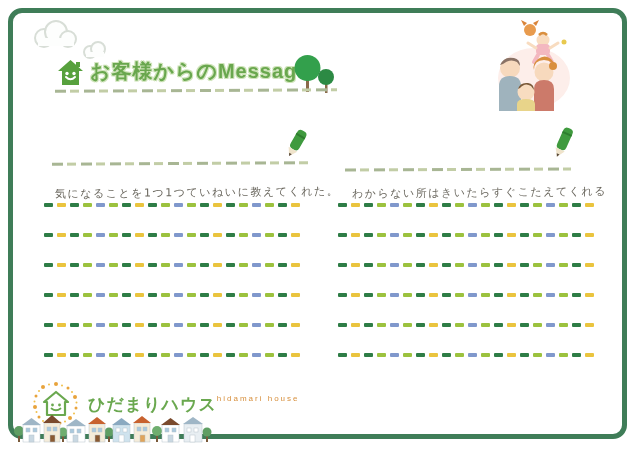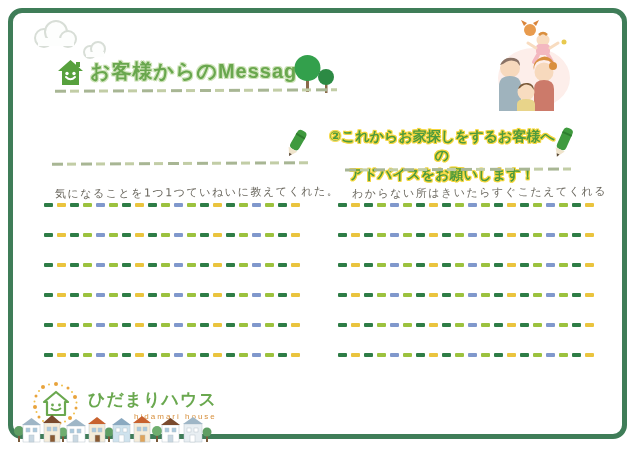--- a/index.html
+++ b/index.html
@@ -35,21 +35,21 @@
     color:#6a675e;font-size:11px;letter-spacing:1.5px;z-index:2;
     font-family:"DejaVu Sans","Liberation Sans",sans-serif;transform:rotate(-0.6deg);
     white-space:nowrap;
   }
   
   .lines{z-index:2;}
   .dashline{height:5px;margin-bottom:25px;white-space:nowrap;overflow:hidden;}
   .dash{display:inline-block;width:9px;height:4px;border-radius:1px;margin-right:4px;vertical-align:top;}
   
   .logo{left:30px;top:380px;display:flex;align-items:center;gap:6px;z-index:2;}
-  .logo-text{display:flex;flex-direction:column;align-items:flex-end;}
+  .logo-text{display:flex;align-items:flex-start;}
   .logo-name{font-size:17px;font-weight:bold;color:#6aa84f;letter-spacing:1px;}
   .logo-sub{font-size:8px;color:#d78f3c;letter-spacing:2px;margin-top:1px;}
   .z2{z-index:2;}
   .z3{z-index:3;}
 </style>
 </head>
 <body>
 
 <div class="page">
 
@@ -119,24 +119,20 @@
     <g transform="rotate(30 13 16)">
       <rect x="8" y="1" width="10" height="21" rx="4" fill="#3f9a3e"></rect>
       <rect x="8" y="6" width="10" height="2" fill="#2e7d2e"></rect>
       <polygon points="8,22 18,22 13,30" fill="#efe3cb"></polygon>
       <polygon points="11.5,27 14.5,27 13,30" fill="#5a4a3a"></polygon>
     </g>
   </svg>
 
   <div class="abs grass" style="left:52px;top:162px;width:258px"></div>
 
-  <div class="abs sec-head sec2-head">
-    <div>②これからお家探しをするお客様への</div>
-    <div>アドバイスをお願いします！</div>
-  </div>
 
   <svg class="abs z2" style="left:550px;top:126px" width="26" height="34" viewBox="0 0 26 34">
     <g transform="rotate(24 13 17)">
       <rect x="8" y="1" width="10" height="23" rx="4" fill="#3f9a3e"></rect>
       <rect x="8" y="6" width="10" height="2" fill="#2e7d2e"></rect>
       <polygon points="8,24 18,24 13,32" fill="#efe3cb"></polygon>
       <polygon points="11.5,29 14.5,29 13,32" fill="#5a4a3a"></polygon>
     </g>
   </svg>
 

